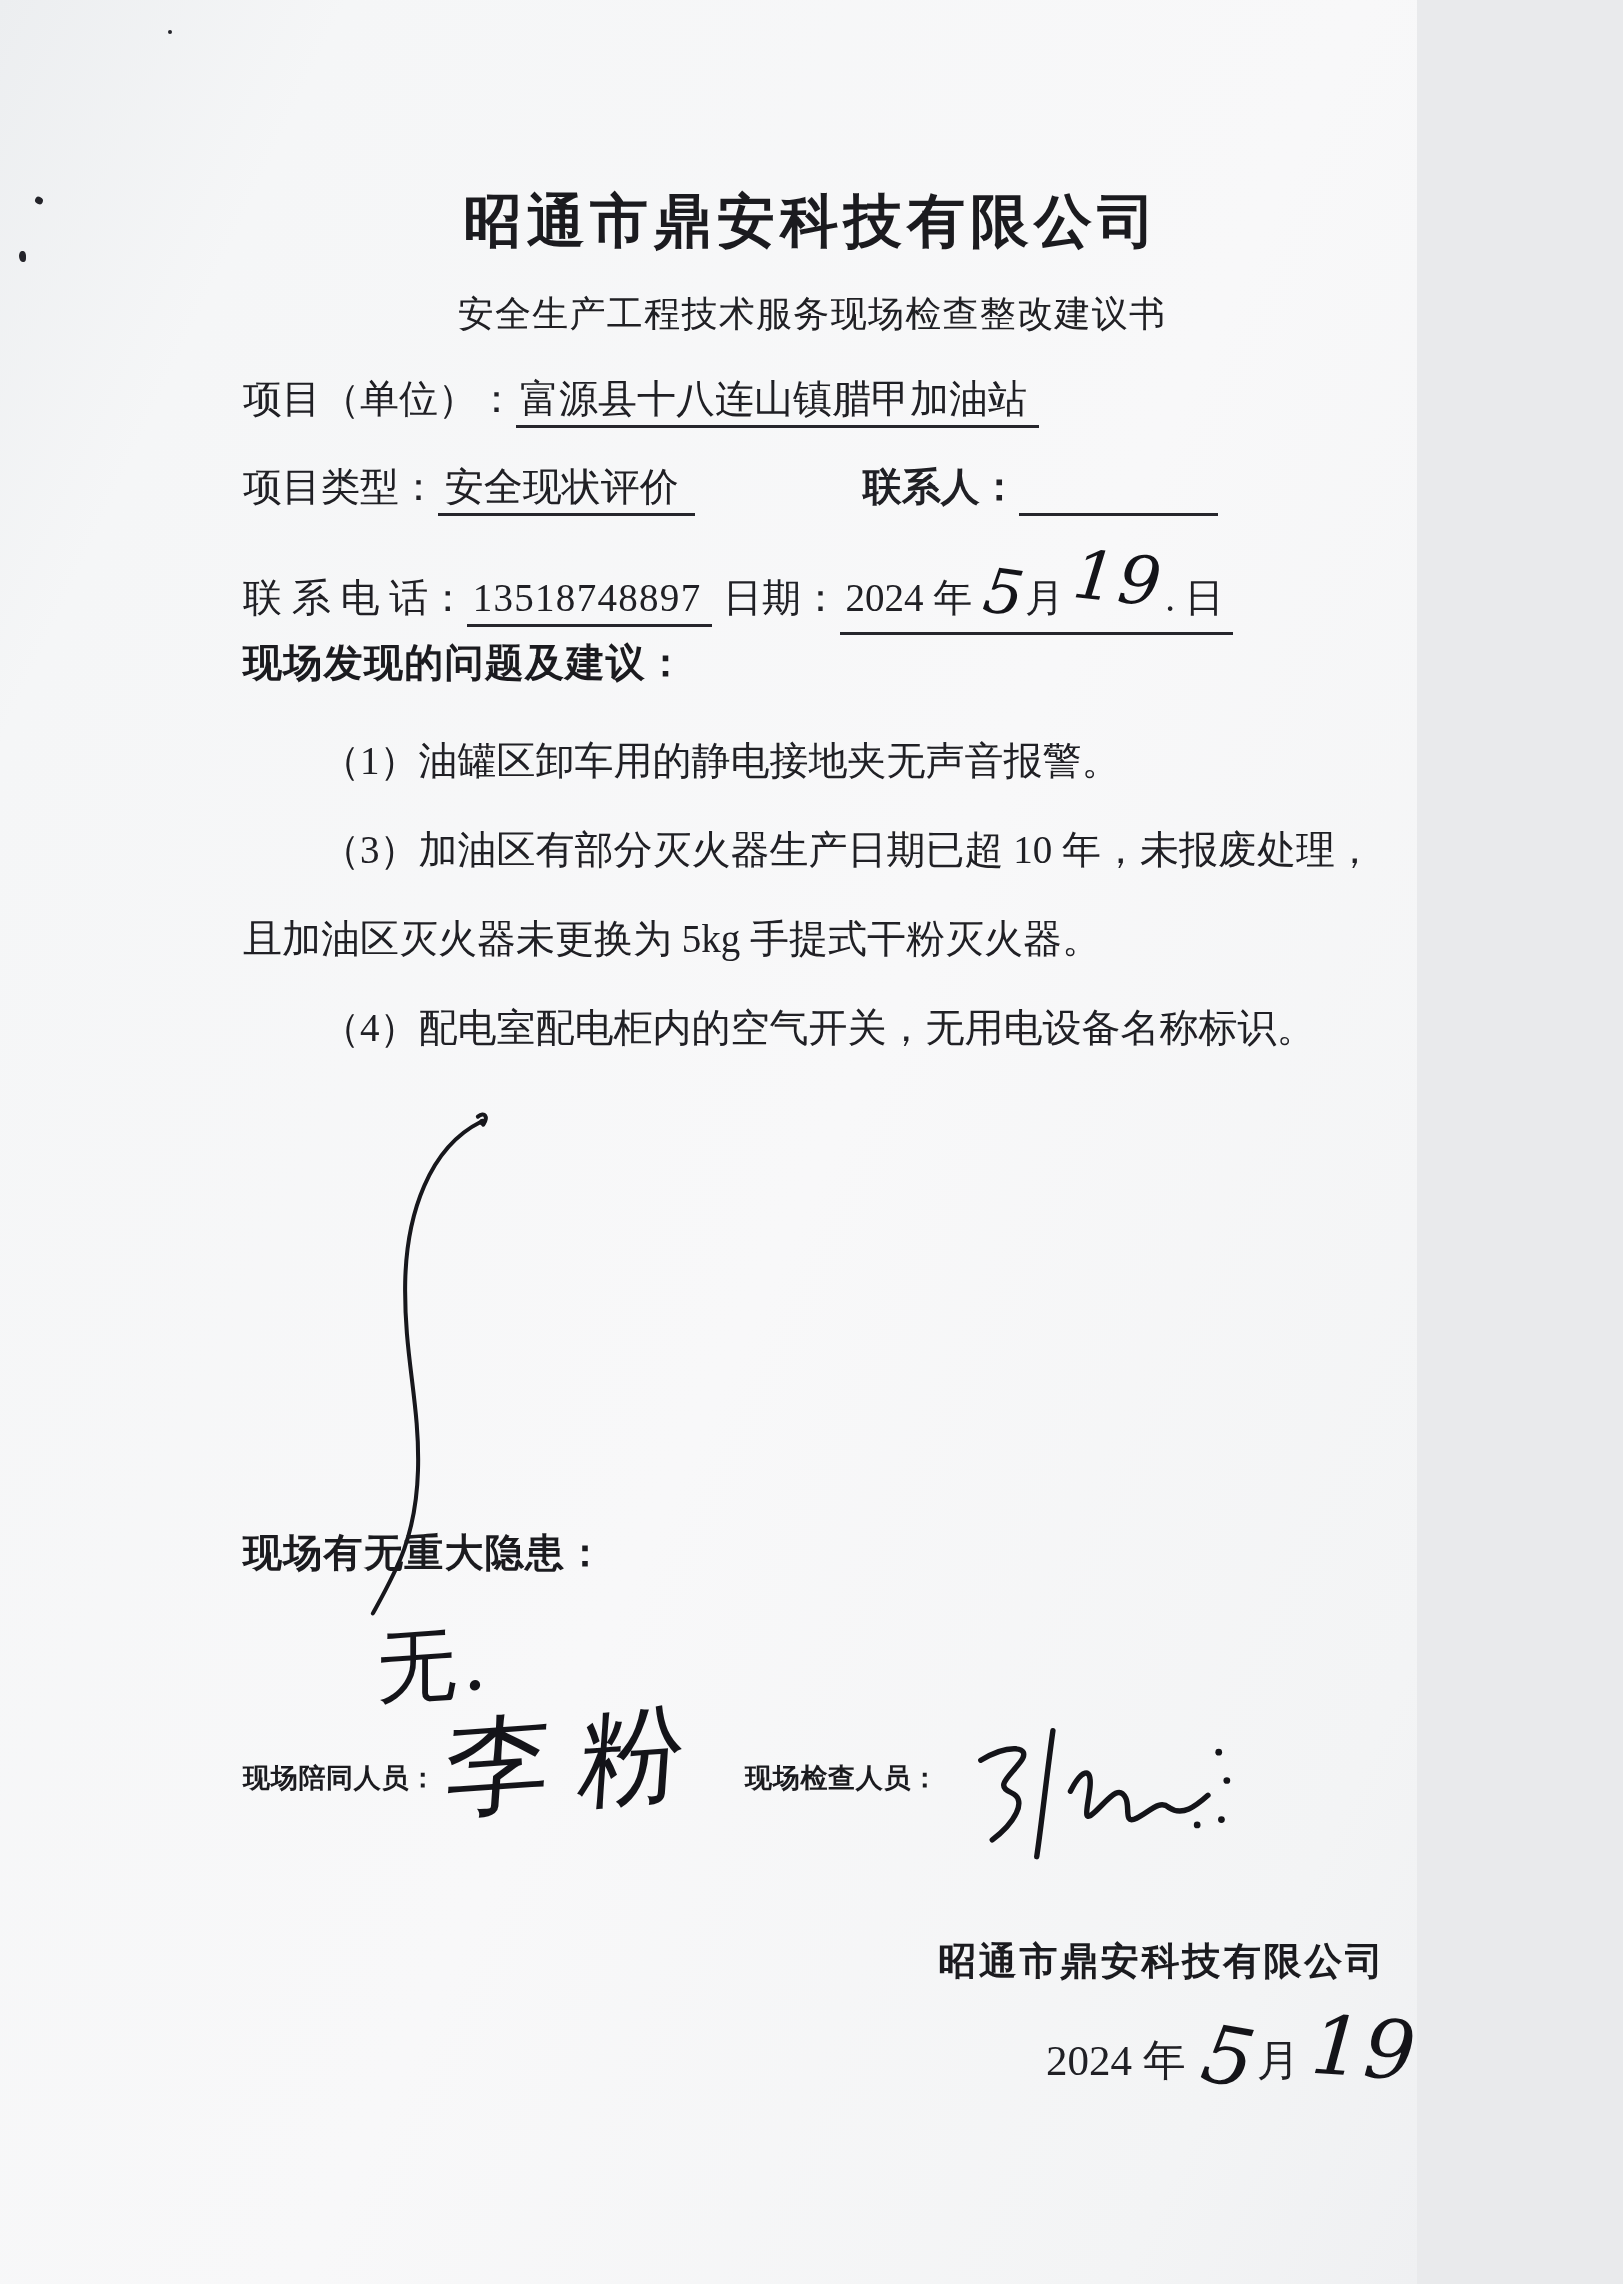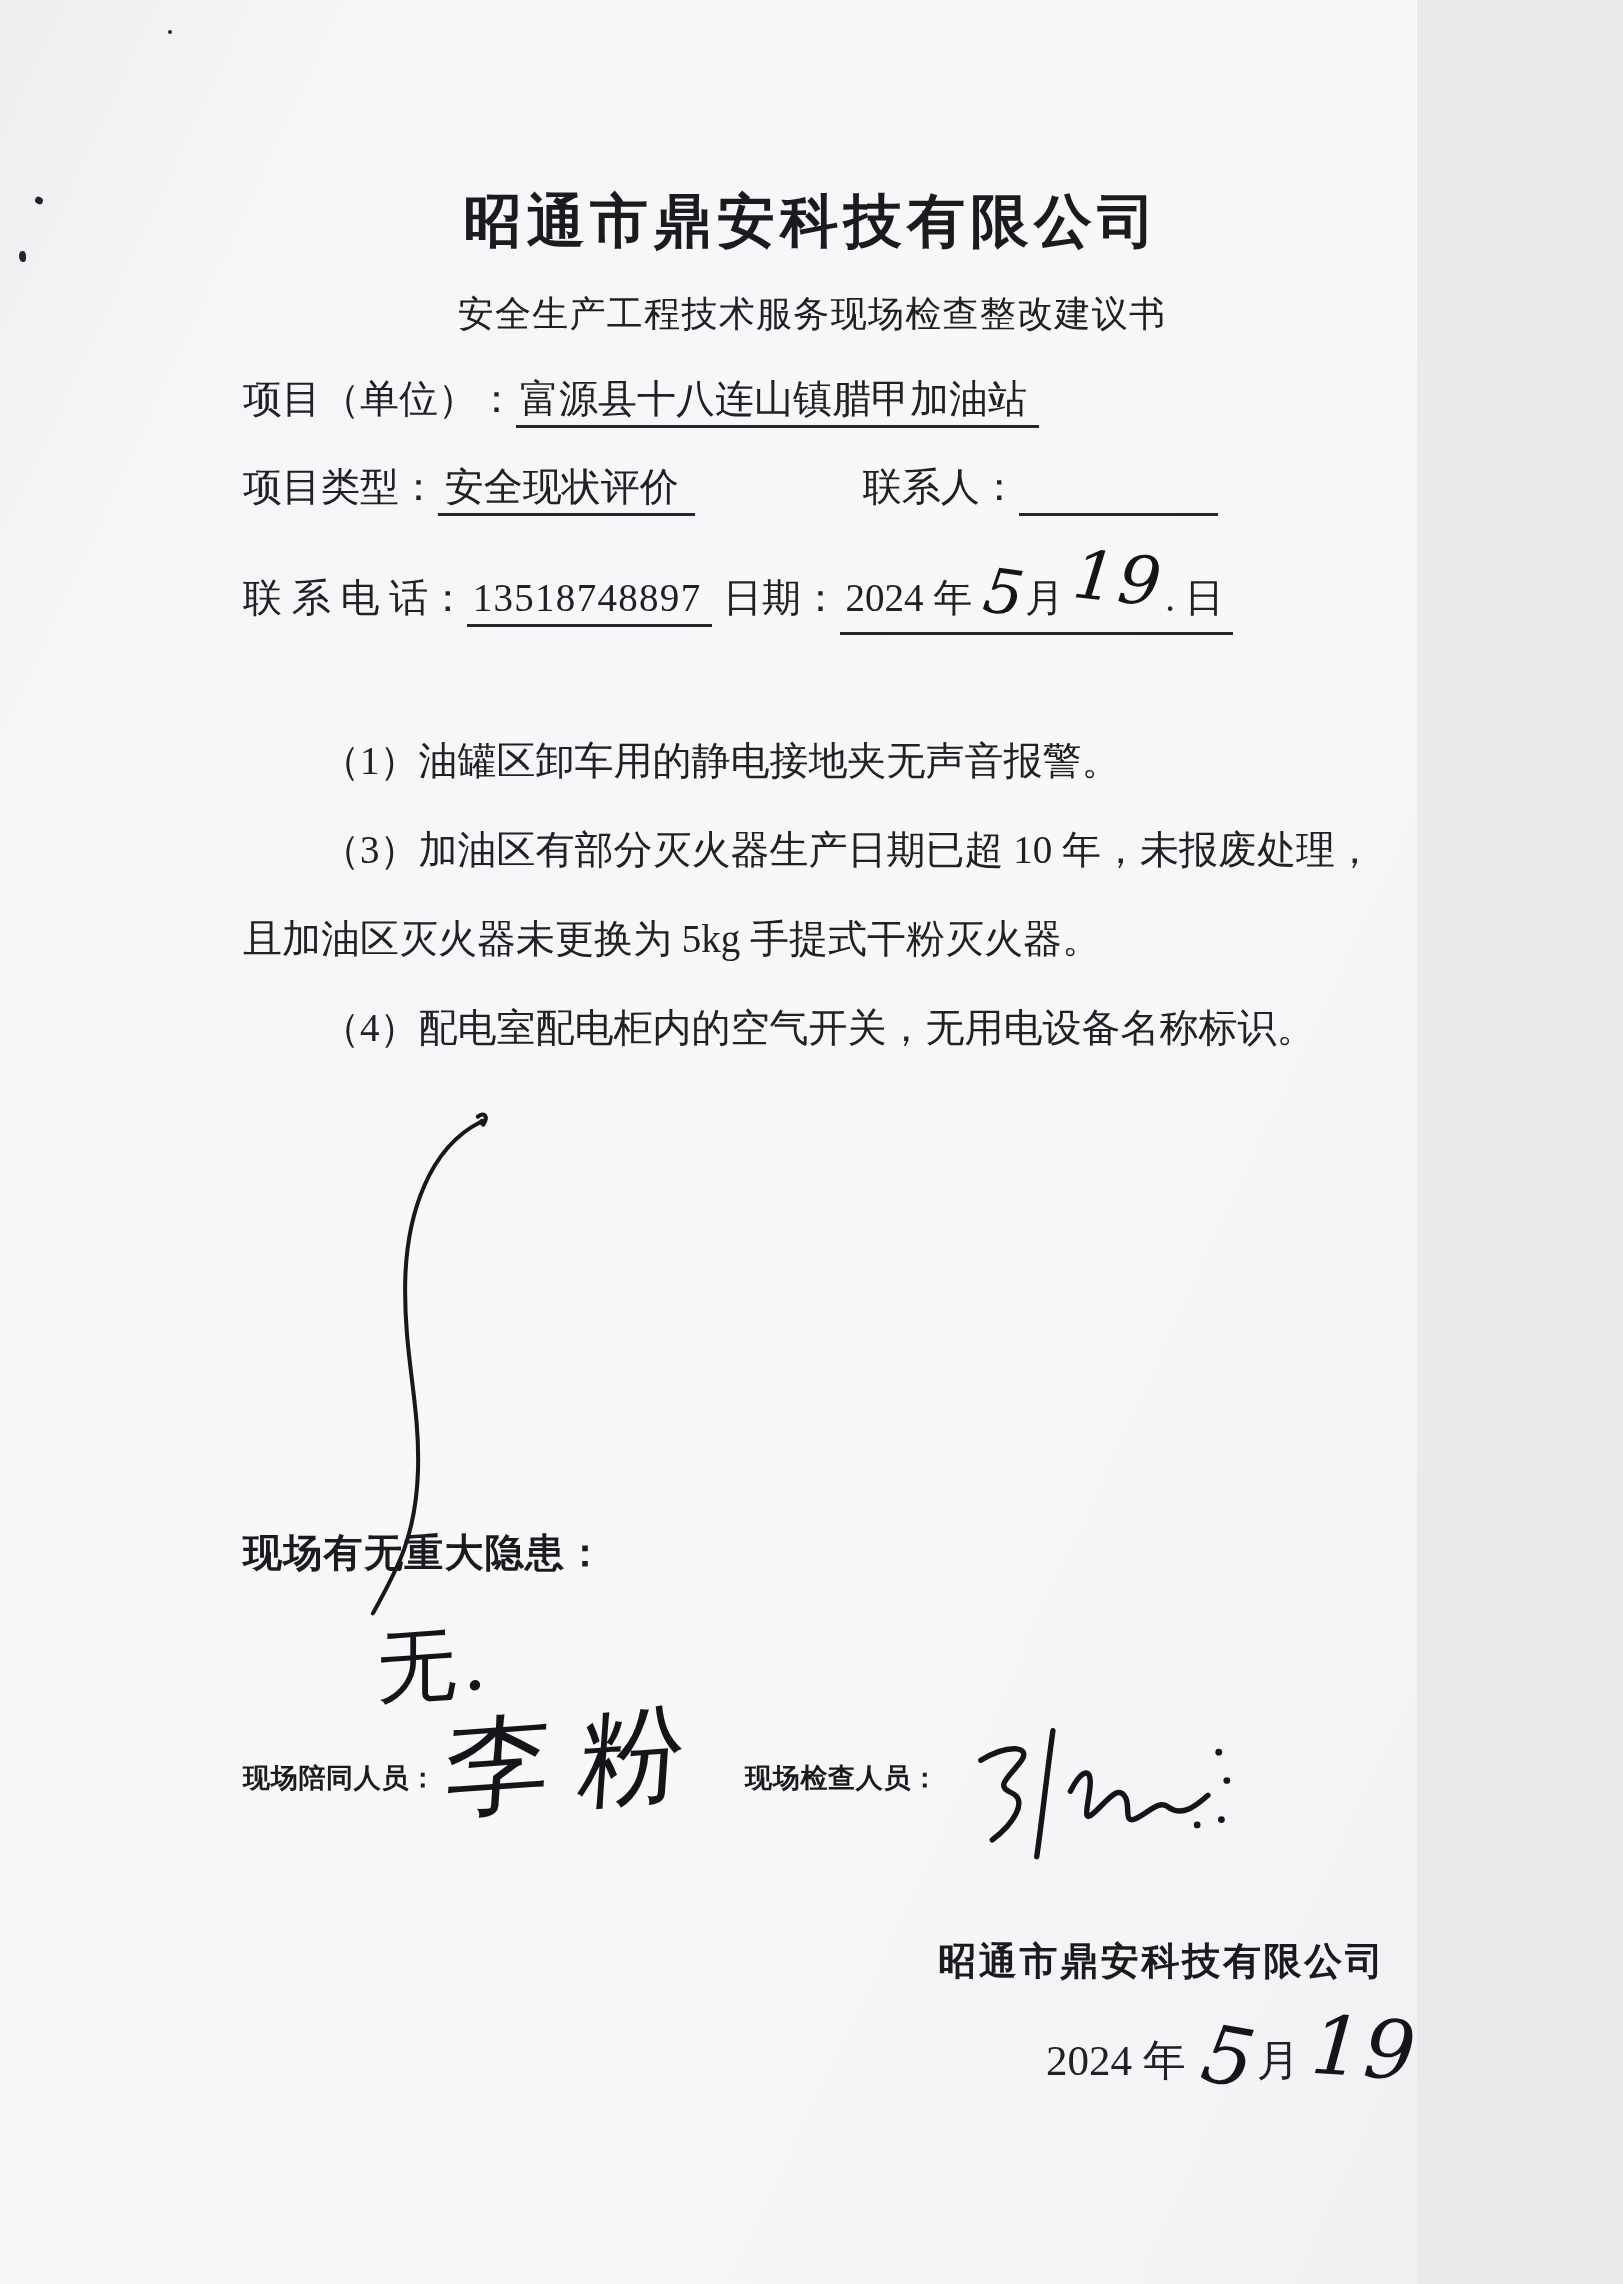--- a/index.html
+++ b/index.html
@@ -65,29 +65,30 @@
   <div class="speck" style="left:19px;top:251px;width:6.7px;height:10.8px;border-radius:50% 50% 40% 60%;"></div>
 
   <div class="abs hei title">昭通市鼎安科技有限公司</div>
   <div class="abs serif subtitle">安全生产工程技术服务现场检查整改建议书</div>
 
   <div class="abs info-line" style="top:372px;">
     <span class="lbl">项目（单位）：</span><span class="u" style="padding:0 12px 1.3px 4px;">富源县十八连山镇腊甲加油站</span>
   </div>
 
   <div class="abs info-line" style="top:460px;">
-    <span class="lbl">项目类型：</span><span class="u" style="padding:0 16px 1.3px 6.7px;">安全现状评价</span><span class="lbl" style="margin-left:168px;">联系人：</span><span class="u-blank" style="width:199px;"></span>
+    <span class="lbl">项目类型：</span><span class="u" style="padding:0 16px 1.3px 6.7px;">安全现状评价</span><span class="lbl" style="margin-left:168px;font-weight:bold;">联系人：</span><span class="u-blank" style="width:199px;"></span>
   </div>
 
   <div class="abs info-line" style="top:547px;">
     <span class="lbl">联 系 电 话：</span><span class="u" style="padding:0 10.8px 1.3px 5.4px;letter-spacing:1.3px;">13518748897</span><span class="lbl" style="margin-left:10.8px;">日期：</span><span class="u date-group" style="padding:0 9.4px 1.3px 5.4px;"><span>2024</span>
       <span>年</span><span class="hw-digit hw-month">5</span><span>月</span><span class="hw-digit hw-day">19</span><span>.</span>
       <span>日</span></span>
   </div>
 
+  <div class="abs hei findings-heading">现场发现的问题及建议：</div>
 
   <div class="abs findings-body">
     <div class="fline indent">（1）油罐区卸车用的静电接地夹无声音报警。</div>
     <div class="fline indent">（3）加油区有部分灭火器生产日期已超 10 年，未报废处理，</div>
     <div class="fline">且加油区灭火器未更换为 5kg 手提式干粉灭火器。</div>
     <div class="fline indent">（4）配电室配电柜内的空气开关，无用电设备名称标识。</div>
   </div>
 
   <svg class="abs" style="left:350px;top:1099px;" width="175" height="532" viewBox="0 0 260 790">
     <path d="M198,38 C206,26 200,18 190,26" fill="none" stroke="#17171c" stroke-width="6" stroke-linecap="round"></path>

